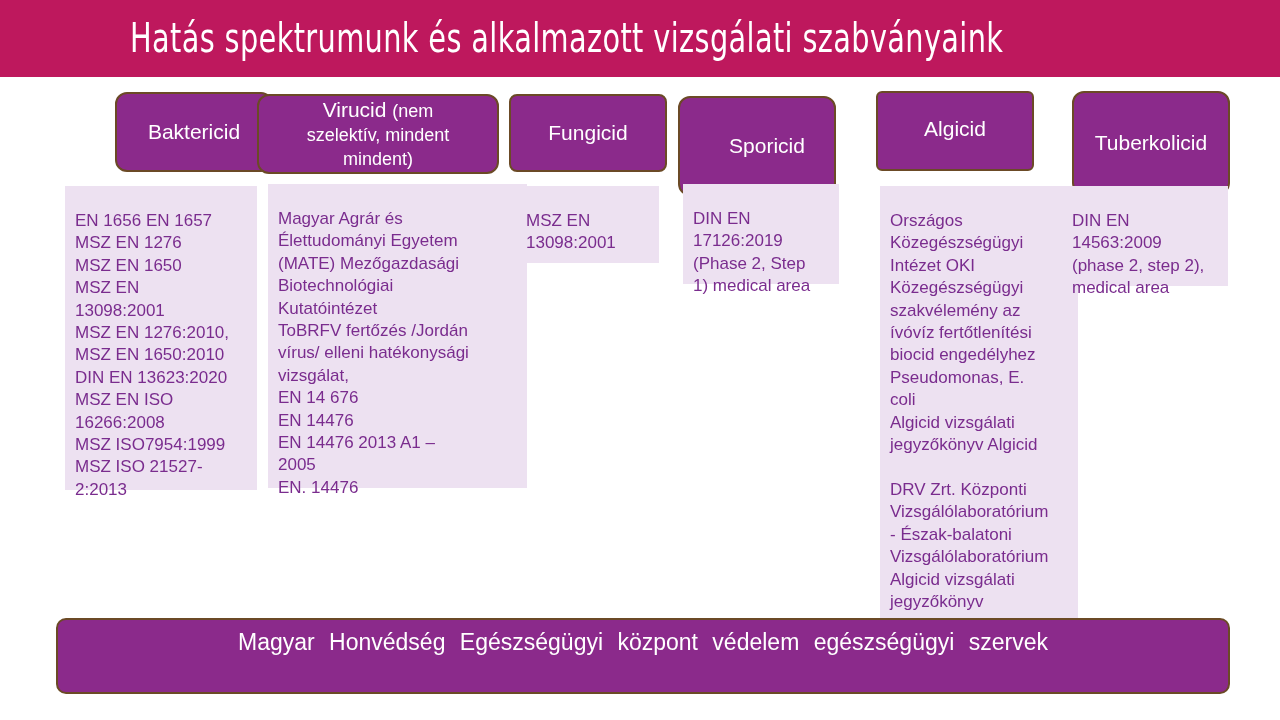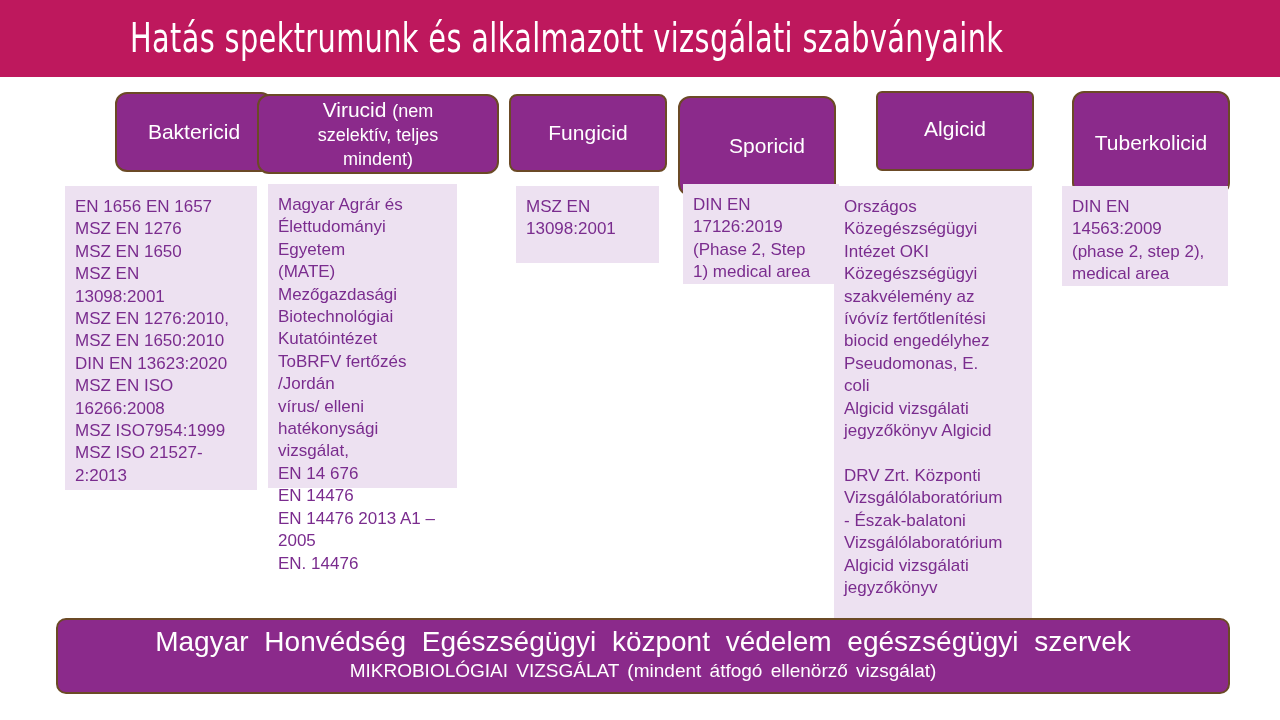--- a/index.html
+++ b/index.html
@@ -1,39 +1,39 @@
 <!DOCTYPE html>
 <html><head>
 <meta charset="utf-8">
 <style>
   html, body { margin: 0; padding: 0; }
   body { width: 1280px; height: 720px; position: relative; background: #ffffff; overflow: hidden; font-family: "Liberation Sans", sans-serif; }
   .title-bar { position: absolute; left: 0; top: 0; width: 1280px; height: 77px; background: #be185d; }
   .title-text { position: absolute; left: 130px; top: 10px; color: #ffffff; font-family: "DejaVu Sans", sans-serif; font-size: 40px; line-height: 56px; transform: scaleX(0.72); transform-origin: left center; white-space: nowrap; letter-spacing: 0.5px; }
   .cat { position: absolute; background: #8b2a8b; border: 2px solid #6b4a26; border-radius: 12px; color: #ffffff; display: flex; align-items: center; justify-content: center; text-align: center; font-size: 21px; line-height: 24px; box-sizing: border-box; }
   .cat .small { font-size: 18px; }
-  .box { position: absolute; background: #ede1f1; color: #7a2c8e; font-size: 17px; line-height: 22.4px; padding: 10px 10px; box-sizing: border-box; white-space: pre-line; }
+  .box { position: absolute; background: #ede1f1; color: #7a2c8e; font-size: 17px; line-height: 22.4px; padding: 24px 10px; box-sizing: border-box; white-space: pre-line; }
   .footer { position: absolute; left: 56px; top: 618px; width: 1174px; height: 76px; background: #8b2a8b; border: 2px solid #6b4a26; border-radius: 10px; box-sizing: border-box; color: #ffffff; text-align: center; }
-  .footer-main { font-size: 28px; line-height: 34px; margin-top: 5px; word-spacing: 8px; }
+  .footer-main { font-size: 23px; line-height: 34px; margin-top: 5px; word-spacing: 8px; }
   .footer-sub { font-size: 19px; line-height: 24px; word-spacing: 3px; }
 </style>
 </head>
 <body>
 
 <div class="title-bar">
   <div class="title-text">Hatás spektrumunk és alkalmazott vizsgálati szabványaink</div>
 </div>
 
 <div class="cat" style="left:82px; top:92px; width:158px; height:80px;margin-left:33px;">
   <span>Baktericid</span>
 </div>
 
 <div class="cat" style="left:257px; top:94px; width:242px; height:80px; flex-direction:column;">
   <div><span>Virucid</span> <span class="small">(nem</span></div>
-  <div class="small">szelektív, teljes</div>
+  <div class="small">szelektív, mindent</div>
   <div class="small">mindent)</div>
 </div>
 
 <div class="cat" style="left:509px; top:94px; width:158px; height:78px;border-radius:8px;">
   <span>Fungicid</span>
 </div>
 
 <div class="cat" style="left:678px; top:96px; width:158px; height:100px;padding-left:20px;">
   <span>Sporicid</span>
 </div>
@@ -53,21 +53,21 @@
 13098:2001
 MSZ EN 1276:2010,
 MSZ EN 1650:2010
 DIN EN 13623:2020
 MSZ EN ISO
 16266:2008
 MSZ ISO7954:1999
 MSZ ISO 21527-
 2:2013</div>
 
-<div class="box" style="left:268px; top:184px; width:189px; height:304px;">Magyar Agrár és
+<div class="box" style="left:268px; top:184px; width:259px; height:304px;">Magyar Agrár és
 Élettudományi Egyetem
 (MATE) Mezőgazdasági
 Biotechnológiai
 Kutatóintézet
 ToBRFV fertőzés /Jordán
 vírus/ elleni hatékonysági
 vizsgálat,
 EN 14 676
 EN 14476
 EN 14476 2013 A1 –
@@ -75,21 +75,21 @@
 EN. 14476</div>
 
 <div class="box" style="left:516px; top:186px; width:143px; height:77px;">MSZ EN
 13098:2001</div>
 
 <div class="box" style="left:683px; top:184px; width:156px; height:100px;">DIN EN
 17126:2019
 (Phase 2, Step
 1) medical area</div>
 
-<div class="box" style="left:834px; top:186px; width:198px; height:434px;">Országos
+<div class="box" style="left:880px; top:186px; width:198px; height:434px;">Országos
 Közegészségügyi
 Intézet OKI
 Közegészségügyi
 szakvélemény az
 ívóvíz fertőtlenítési
 biocid engedélyhez
 Pseudomonas, E.
 coli
 Algicid vizsgálati
 jegyzőkönyv Algicid
@@ -101,14 +101,13 @@
 Algicid vizsgálati
 jegyzőkönyv</div>
 
 <div class="box" style="left:1062px; top:186px; width:166px; height:100px;">DIN EN
 14563:2009
 (phase 2, step 2),
 medical area</div>
 
 <div class="footer">
   <div class="footer-main">Magyar Honvédség Egészségügyi központ védelem egészségügyi szervek</div>
-  <div class="footer-sub">MIKROBIOLÓGIAI VIZSGÁLAT (mindent átfogó ellenörző vizsgálat)</div>
 </div>
 
 </body></html>

